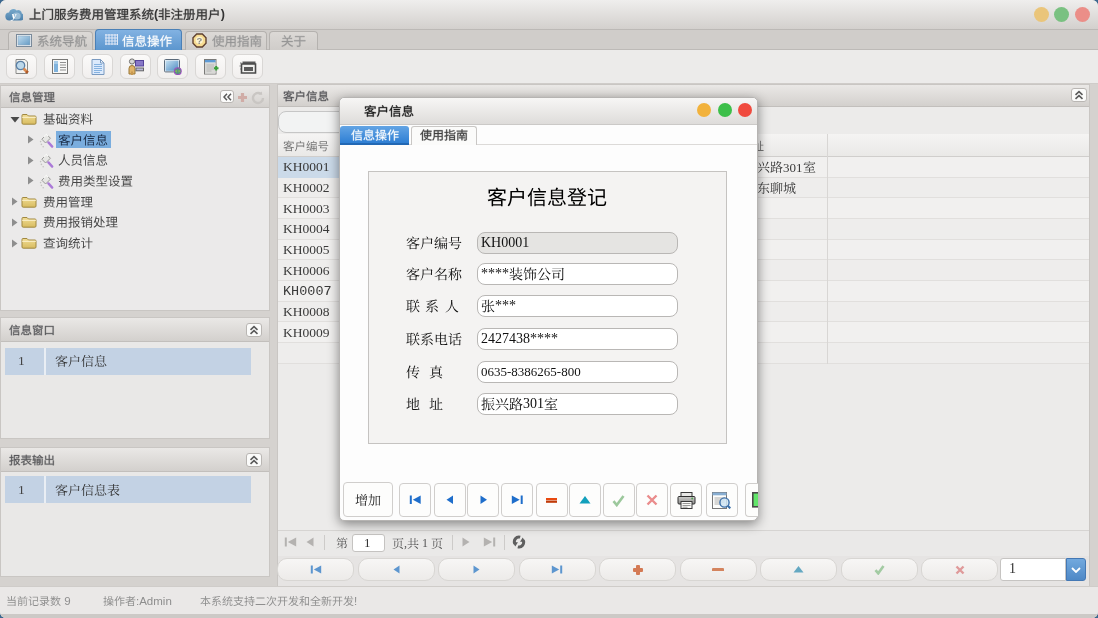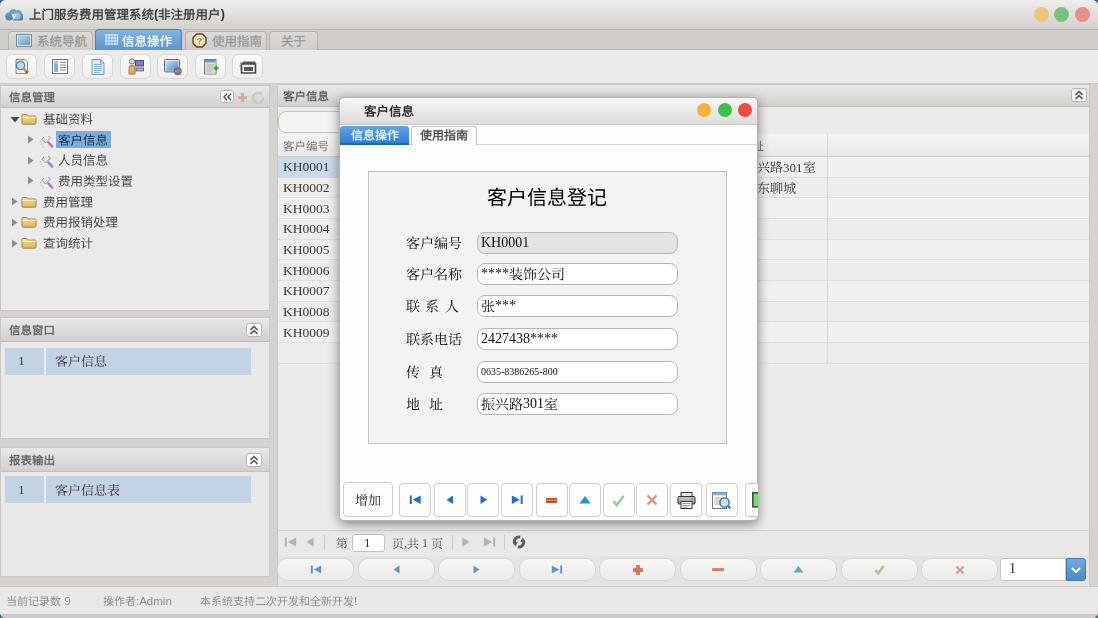--- a/index.html
+++ b/index.html
@@ -456,21 +456,21 @@
 <div class="abs" style="left:278px;top:301.5px;width:811px;height:20.65px;background:#eeedec;border-bottom:1px solid #e1dfdd"></div>
 <div class="abs" style="left:278px;top:322.2px;width:811px;height:20.65px;background:#f1f0ef;border-bottom:1px solid #e1dfdd"></div>
 <div class="abs" style="left:278px;top:342.9px;width:811px;height:20.65px;background:#eeedec;border-bottom:1px solid #e1dfdd"></div>
 <div class="abs" style="left:278px;top:157px;width:462px;height:20.65px;background:#cbdae9"></div>
 <div class="tr" style="left:283px;top:167.325px;color:#3a3a3a;"><span style="font-family:'Liberation Serif',serif;font-size:13.5px">KH0001</span></div>
 <div class="tr" style="left:283px;top:187.975px;color:#3a3a3a;"><span style="font-family:'Liberation Serif',serif;font-size:13.5px">KH0002</span></div>
 <div class="tr" style="left:283px;top:208.625px;color:#3a3a3a;"><span style="font-family:'Liberation Serif',serif;font-size:13.5px">KH0003</span></div>
 <div class="tr" style="left:283px;top:229.27499999999998px;color:#3a3a3a;"><span style="font-family:'Liberation Serif',serif;font-size:13.5px">KH0004</span></div>
 <div class="tr" style="left:283px;top:249.92499999999998px;color:#3a3a3a;"><span style="font-family:'Liberation Serif',serif;font-size:13.5px">KH0005</span></div>
 <div class="tr" style="left:283px;top:270.575px;color:#3a3a3a;"><span style="font-family:'Liberation Serif',serif;font-size:13.5px">KH0006</span></div>
-<div class="tr" style="left:283px;top:291.22499999999997px;color:#3a3a3a;"><span style="font-family:Liberation Serif, serif;font-size:13.5px">KH0007</span></div>
+<div class="tr" style="left:283px;top:291.22499999999997px;color:#3a3a3a;"><span style="font-family:Liberation Mono, monospace;font-size:13.5px">KH0007</span></div>
 <div class="tr" style="left:283px;top:311.87499999999994px;color:#3a3a3a;"><span style="font-family:'Liberation Serif',serif;font-size:13.5px">KH0008</span></div>
 <div class="tr" style="left:283px;top:332.525px;color:#3a3a3a;"><span style="font-family:'Liberation Serif',serif;font-size:13.5px">KH0009</span></div>
 <div class="tr" style="left:744px;top:167.325px;color:#3a3a3a;"><svg class="z " width="39.0" height="13" viewBox="0 0 3000 1000">
         <use href="#s632F"></use>
         <use href="#s5174" x="1000"></use>
         <use href="#s8DEF" x="2000"></use>
       </svg><span style="font-family:'Liberation Serif',serif;font-size:13px;line-height:13px;">301</span><svg class="z " width="13.0" height="13" viewBox="0 0 1000 1000">
         <use href="#s5BA4"></use>
       </svg></div>
 <div class="tr" style="left:744px;top:187.975px;color:#3a3a3a;"><svg class="z " width="52.0" height="13" viewBox="0 0 4000 1000">
@@ -690,21 +690,21 @@
       </svg></div>
 <div class="abs" style="left:477px;top:328px;width:201px;height:22px;background:#fff;border:1px solid #b9b7b5;border-radius:8px"></div>
 <div class="tr" style="left:481px;top:339px;color:#111;"><span style="font-family:'Liberation Serif',serif;font-size:14px;line-height:14px;">2427438****</span></div>
 <div class="tr" style="left:406px;top:371.5px;color:#111;"><svg class="z " width="14.0" height="14" viewBox="0 0 1000 1000">
         <use href="#s4F20"></use>
       </svg></div>
 <div class="tr" style="left:429px;top:371.5px;color:#111;"><svg class="z " width="14.0" height="14" viewBox="0 0 1000 1000">
         <use href="#s771F"></use>
       </svg></div>
 <div class="abs" style="left:477px;top:360.5px;width:201px;height:22px;background:#fff;border:1px solid #b9b7b5;border-radius:8px"></div>
-<div class="tr" style="left:481px;top:371.5px;color:#111;"><span style="font-family:'Liberation Serif',serif;font-size:10px;line-height:14px;">0635-8386265-800</span></div>
+<div class="tr" style="left:481px;top:371.5px;color:#111;"><span style="font-family:'Liberation Serif',serif;font-size:13px;line-height:14px;">0635-8386265-800</span></div>
 <div class="tr" style="left:406px;top:403.5px;color:#111;"><svg class="z " width="14.0" height="14" viewBox="0 0 1000 1000">
         <use href="#s5730"></use>
       </svg></div>
 <div class="tr" style="left:429px;top:403.5px;color:#111;"><svg class="z " width="14.0" height="14" viewBox="0 0 1000 1000">
         <use href="#s5740"></use>
       </svg></div>
 <div class="abs" style="left:477px;top:392.5px;width:201px;height:22px;background:#fff;border:1px solid #b9b7b5;border-radius:8px"></div>
 <div class="tr" style="left:481px;top:403.5px;color:#111;"><svg class="z " width="42.0" height="14" viewBox="0 0 3000 1000">
         <use href="#s632F"></use>
         <use href="#s5174" x="1000"></use>

